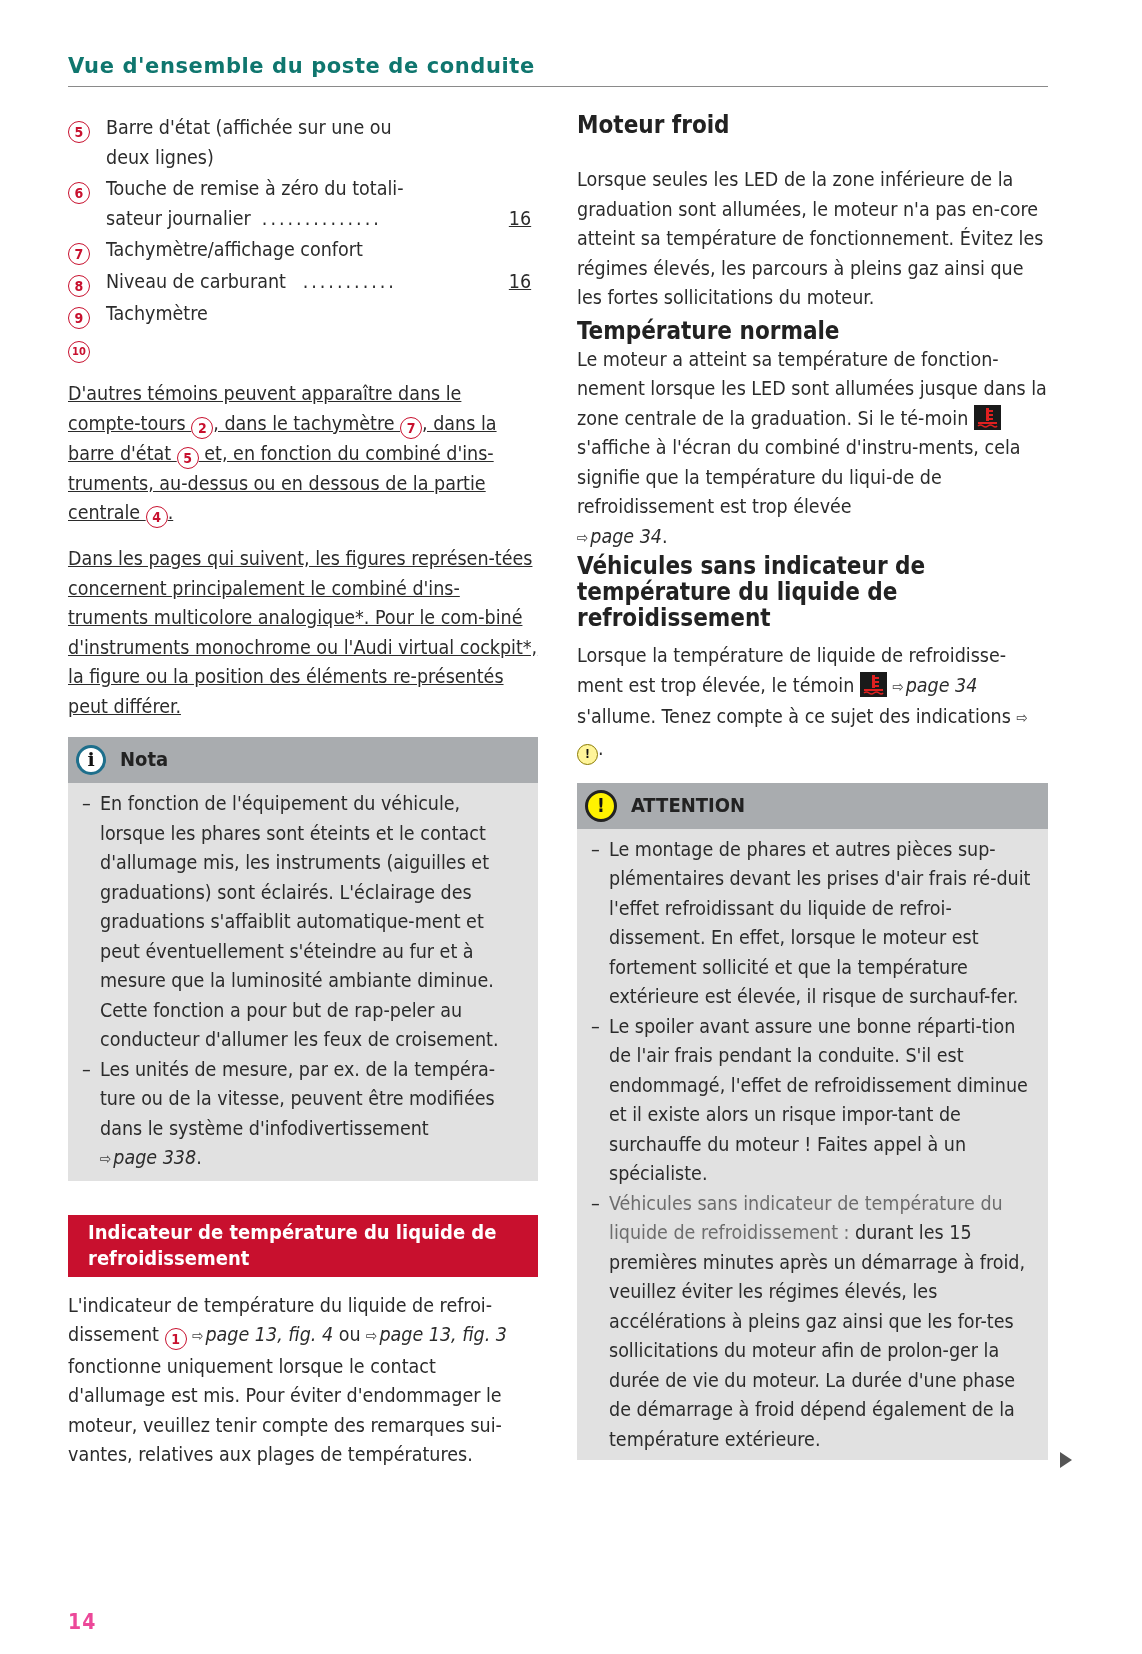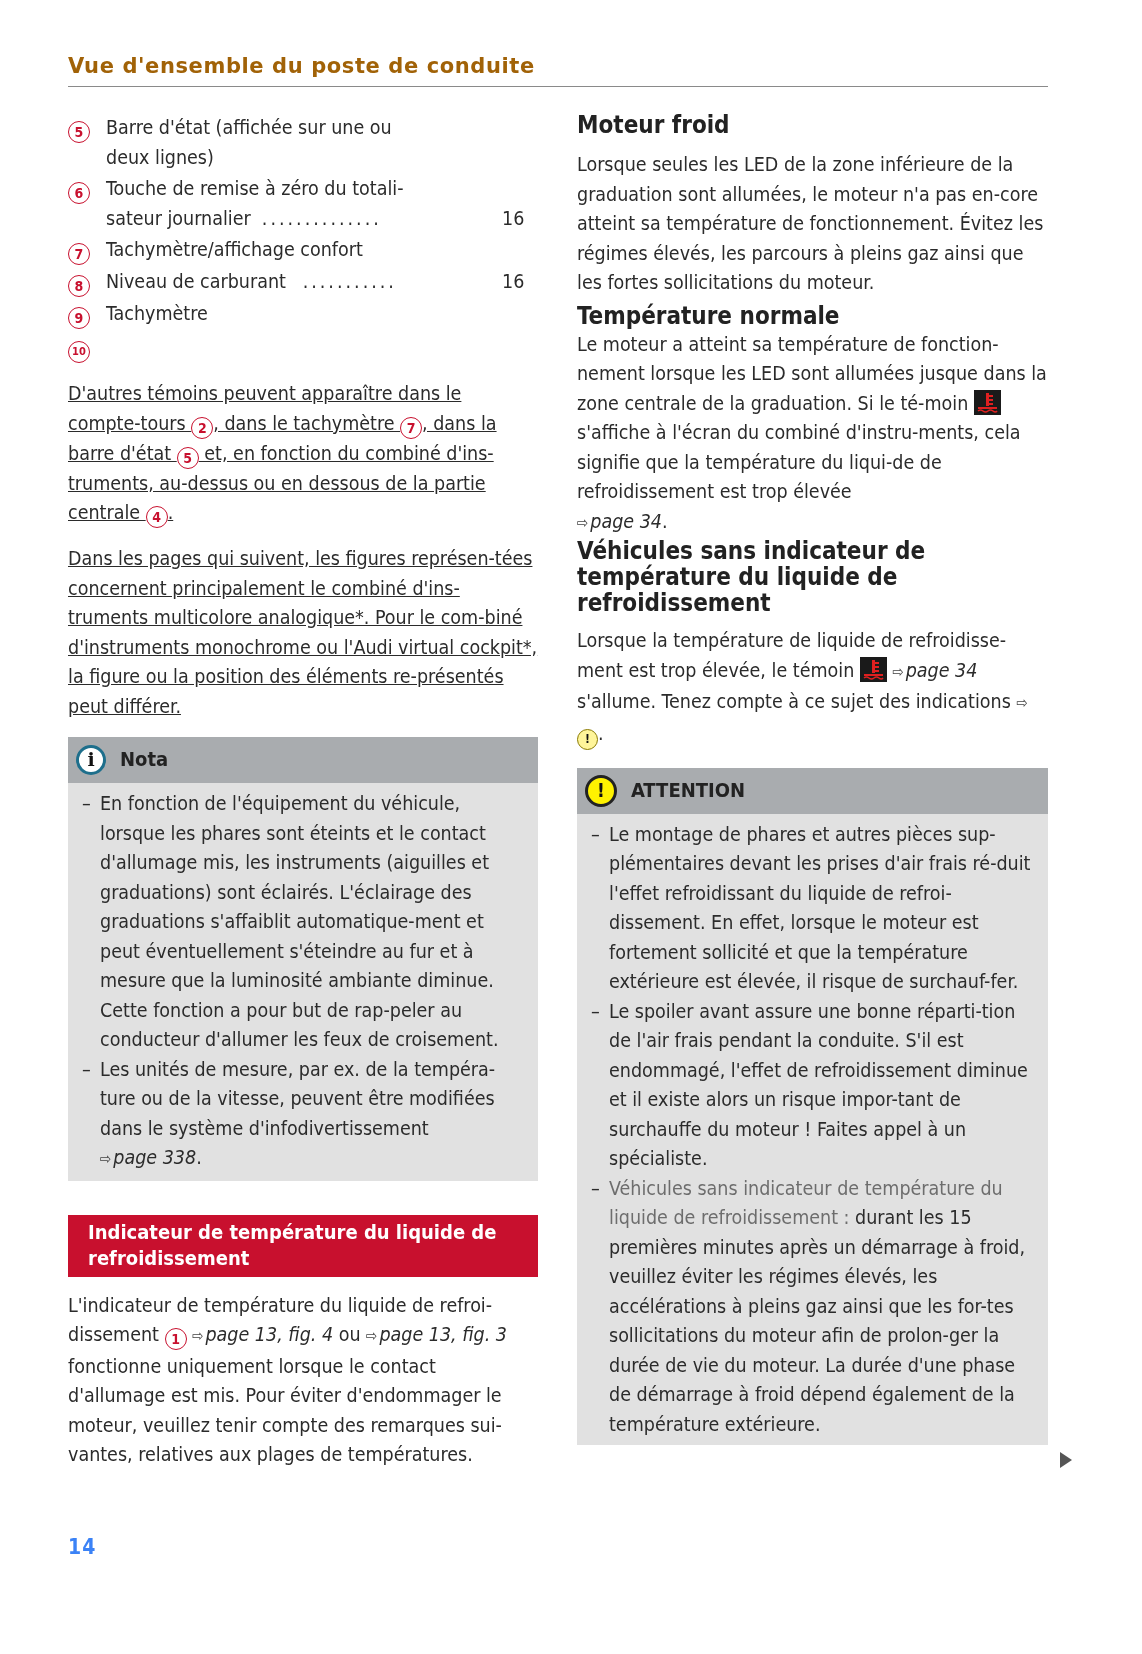--- a/index.html
+++ b/index.html
@@ -1,28 +1,28 @@
 <!DOCTYPE html>
 <html><head>
 <meta charset="utf-8">
 <style>
   html,body{margin:0;padding:0;background:#ffffff;}
   body{width:1142px;height:1654px;position:relative;overflow:hidden;
        font-family:"DejaVu Sans Condensed","DejaVu Sans","Liberation Sans",sans-serif;color:#2b2b2b;}
   .page-header{position:absolute;left:68px;top:52px;width:980px;}
-  .page-header .title{font-family:"DejaVu Sans",sans-serif;font-weight:bold;font-size:21px;letter-spacing:0.6px;color:#a16207;margin:0;line-height:28px;}
+  .page-header .title{font-family:"DejaVu Sans",sans-serif;font-weight:bold;font-size:21px;letter-spacing:0.6px;color:#0f766e;margin:0;line-height:28px;}
   .page-header .rule{height:1px;background:#8a8a8a;margin-top:6px;}
   .col{position:absolute;font-size:19.5px;line-height:29.5px;}
   .col-left{left:68px;top:113px;width:470px;}
   .col-right{left:577px;top:113px;width:471px;}
   p{margin:0;}
   .legend-item{display:flex;align-items:flex-start;}
   .legend-item .num{flex:0 0 38px;}
   .legend-item .txt{flex:1;}
-  .legend-item .pg{flex:0 0 36px;text-align:left;}
+  .legend-item .pg{flex:0 0 36px;text-align:center;text-decoration:underline;}
   .leader{letter-spacing:3px;}
   .circ{display:inline-block;width:20px;height:20px;border:1.6px solid #c8102e;border-radius:50%;
         color:#c8102e;font-size:14px;line-height:20px;text-align:center;font-weight:bold;vertical-align:-3px;box-sizing:content-box;}
   .circ.small{font-size:11px;}
   .para{margin-top:16px;text-decoration:underline;}
   .para2{margin-top:14px;}
   .ref{font-style:italic;}
   .arrow{font-style:normal;font-size:15px;color:#444;margin-right:2px;}
   .notebox{margin-top:16px;background:#e1e1e1;}
   .notebox .nhead{background:#a9acaf;height:46px;display:flex;align-items:center;padding-left:8px;}
@@ -36,21 +36,21 @@
   .icon-warn{width:32px;height:32px;border-radius:50%;background:#fff200;border:3px solid #222;box-sizing:border-box;
              display:flex;align-items:center;justify-content:center;font-weight:bold;font-size:19px;color:#111;}
   .icon-warn-sm{display:inline-flex;width:19px;height:19px;border-radius:50%;background:#fff59a;border:1.6px solid #8a7a00;
              align-items:center;justify-content:center;font-weight:bold;font-size:12px;color:#111;vertical-align:-3px;}
   .redhead{margin-top:34px;background:#c8102e;color:#fff;font-weight:bold;font-size:20px;line-height:26px;padding:4px 8px 6px 20px;}
   .h3{font-weight:bold;font-size:24px;line-height:28px;color:#222;}
   .coolant-icon{display:inline-block;width:27px;height:25px;background:#1a1a1a;vertical-align:-5px;position:relative;}
   .coolant-icon svg{position:absolute;left:0;top:0;}
   .grey-text{color:#6d6d6d;}
   .cont-arrow{position:absolute;left:1060px;top:1452px;width:0;height:0;border-top:8px solid transparent;border-bottom:8px solid transparent;border-left:12px solid #555;}
-  .page-number{position:absolute;left:68px;top:1535px;font-weight:bold;font-size:21px;letter-spacing:1px;color:#3b82f6;}
+  .page-number{position:absolute;left:68px;top:1610px;font-weight:bold;font-size:21px;letter-spacing:1px;color:#ec4899;}
 </style>
 </head>
 <body>
 
 <div class="page-header">
   <h1 class="title">Vue d'ensemble du poste de conduite</h1>
   <div class="rule"></div>
 </div>
 
 <div class="col col-left">
@@ -113,21 +113,21 @@
   <div class="redhead">Indicateur de température du liquide de refroidissement</div>
 
   <p class="para2">
     <span>L'indicateur de température du liquide de refroi-dissement </span><span class="circ">1</span>
     <span class="ref"><span class="arrow">⇨</span><span>page 13, fig. 4</span></span><span> ou </span><span class="ref"><span class="arrow">⇨</span><span>page 13, fig. 3</span></span><span> fonctionne uniquement lorsque le contact d'allumage est mis. Pour éviter d'endommager le moteur, veuillez tenir compte des remarques sui-vantes, relatives aux plages de températures.</span>
   </p>
 </div>
 
 <div class="col col-right">
   <div class="h3" style="margin-top:-2px">Moteur froid</div>
-  <p style="margin-top:11px">Lorsque seules les LED de la zone inférieure de la graduation sont allumées, le moteur n'a pas en-core atteint sa température de fonctionnement. Évitez les régimes élevés, les parcours à pleins gaz ainsi que les fortes sollicitations du moteur.</p>
+  <p style="margin-top:26px">Lorsque seules les LED de la zone inférieure de la graduation sont allumées, le moteur n'a pas en-core atteint sa température de fonctionnement. Évitez les régimes élevés, les parcours à pleins gaz ainsi que les fortes sollicitations du moteur.</p>
 
   <div class="h3" style="margin-top:4px">Température normale</div>
   <p style="">
     <span>Le moteur a atteint sa température de fonction-nement lorsque les LED sont allumées jusque dans la zone centrale de la graduation. Si le té-moin </span><span class="coolant-icon"><svg width="27" height="25" viewBox="0 0 27 25">
           <rect x="12" y="3" width="3" height="13" fill="#e02020"></rect>
           <rect x="15" y="5" width="4" height="2" fill="#e02020"></rect>
           <rect x="15" y="9" width="4" height="2" fill="#e02020"></rect>
           <rect x="15" y="13" width="4" height="2" fill="#e02020"></rect>
           <rect x="4" y="17" width="19" height="2" fill="#e02020"></rect>
           <path d="M4 21 q2.5 -2 5 0 t5 0 t5 0 t4 0" stroke="#e02020" stroke-width="1.6" fill="none"></path>

